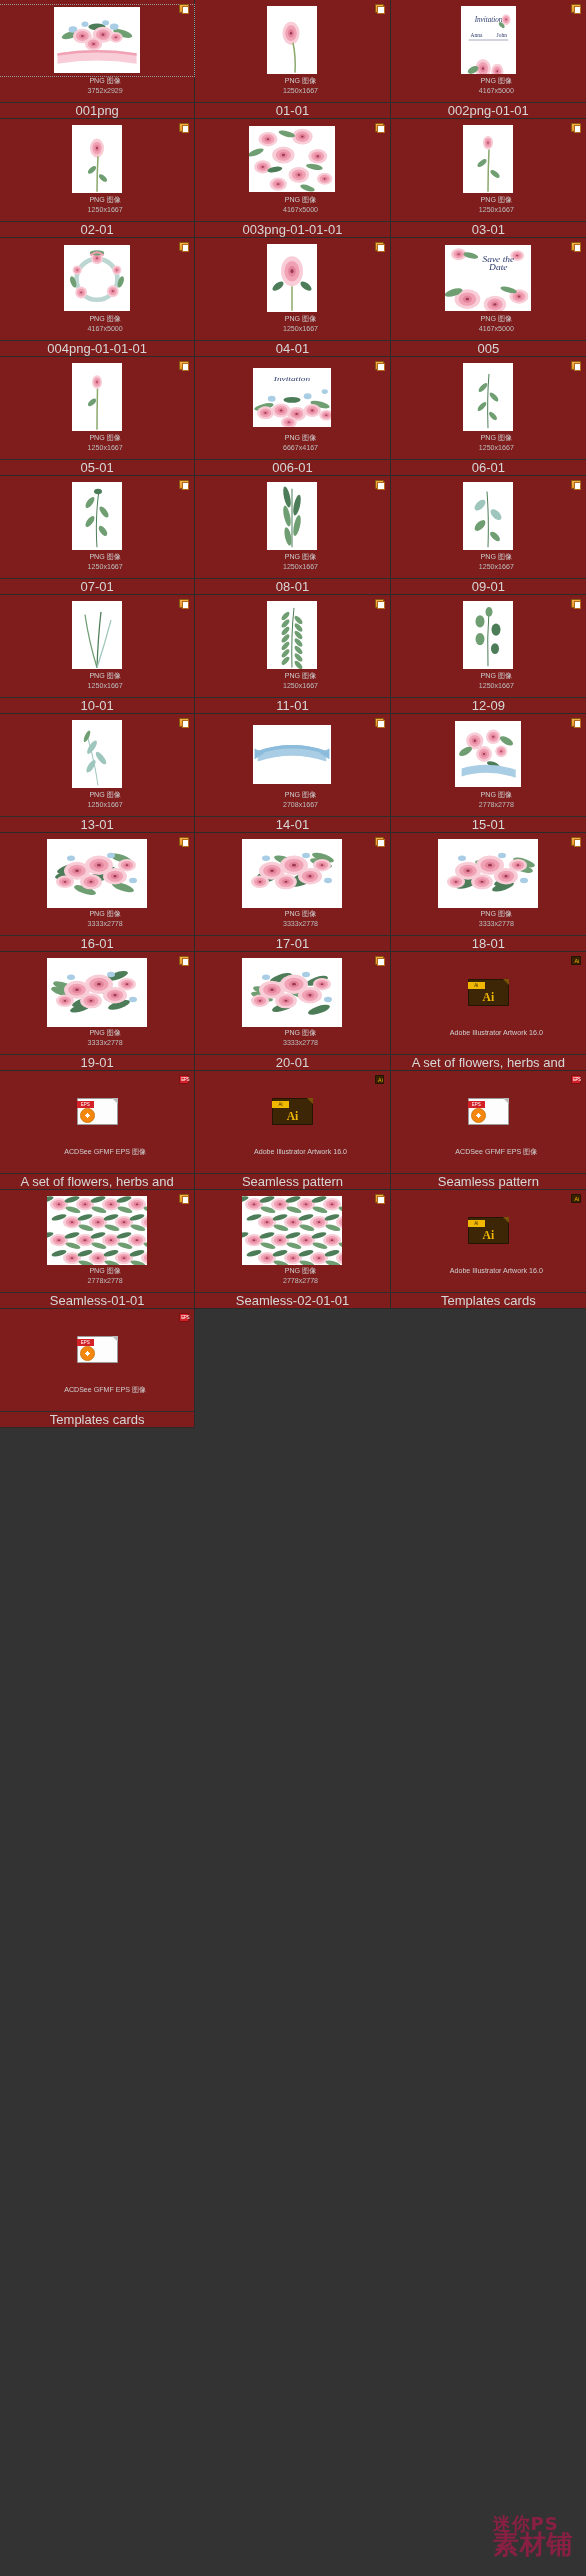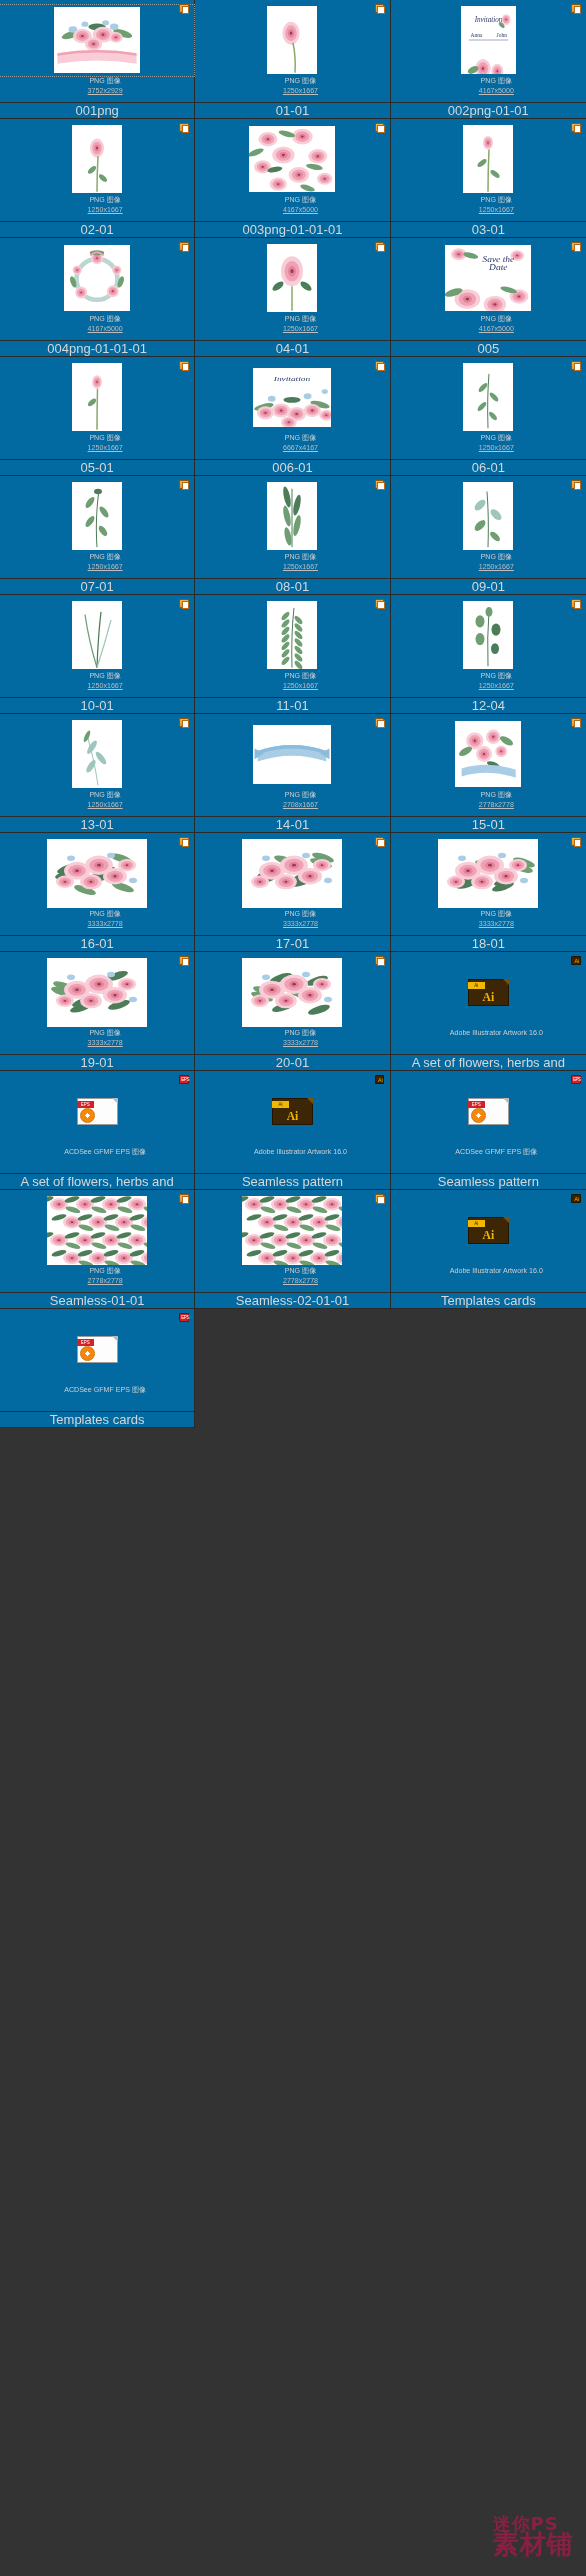--- a/index.html
+++ b/index.html
@@ -22,21 +22,21 @@
     width: 586px;
   }
   .cell {
     position: relative;
     height: 119px;
     border-right: 0.9px solid #2a2a2a;
     border-bottom: 0.9px solid #2a2a2a;
     display: flex;
     flex-direction: column;
     align-items: center;
-    background: #0369a1;
+    background: #7f1d1d;
   }
   .cell.empty { background: #333333; border-right: none; border-bottom: none; }
   .cell:nth-child(3n) { border-right: none; }
 
   .cell.selected .thumb-area {
     outline: 0.9px dotted #9a9a9a;
     outline-offset: 0.9px;
   }
 
   
@@ -170,21 +170,21 @@
   .meta {
     text-align: center;
     color: #c9c9c9;
     font-size: 7.1px;
     line-height: 9.8px;
     margin-top: 1.8px;
     width: 100%;
     padding-left: 16px;
   }
   .meta .type { color: #cfcfcf; }
-  .meta .dims { color: #bdbdbd; text-decoration: underline; }
+  .meta .dims { color: #bdbdbd; }
   .namebar {
     position: absolute;
     bottom: 0; left: 0; right: 0;
     height: 16px;
     line-height: 16px;
     text-align: center;
     color: #d7d7d7;
     font-size: 13px;
     border-top: 0.9px solid #2d2d2d;
   }
@@ -697,21 +697,21 @@
               <circle cx="34" cy="56" r="9" fill="#6f9e72" opacity="1"></circle>
               <circle cx="64" cy="70" r="8" fill="#4d7d58" opacity="1"></circle>
               <circle cx="52" cy="16" r="7" fill="#6f9e72" opacity="1"></circle>
             </svg>
           </div>
         </div>
         <div class="meta">
           <div class="type">PNG 图像</div>
           <div class="dims">1250x1667</div>
         </div>
-        <div class="namebar">12-04</div>
+        <div class="namebar">12-09</div>
       </div>
       <div class="cell">
         <span class="badge png"></span>
         <div class="thumb-area">
           <div class="paper port">
             <svg class="thumb-art" viewBox="0 0 100 100" preserveAspectRatio="none">
               <path d="M52 96 Q44 56 30 22" stroke="#9fc6bd" stroke-width="2" fill="none"></path>
               <ellipse cx="40" cy="40" rx="13" ry="5" fill="#9fc6bd" transform="rotate(-45 40 40)"></ellipse>
               <ellipse cx="58" cy="56" rx="13" ry="5" fill="#9fc6bd" transform="rotate(40 58 56)"></ellipse>
               <ellipse cx="38" cy="68" rx="12" ry="5" fill="#9fc6bd" transform="rotate(-45 38 68)"></ellipse>

